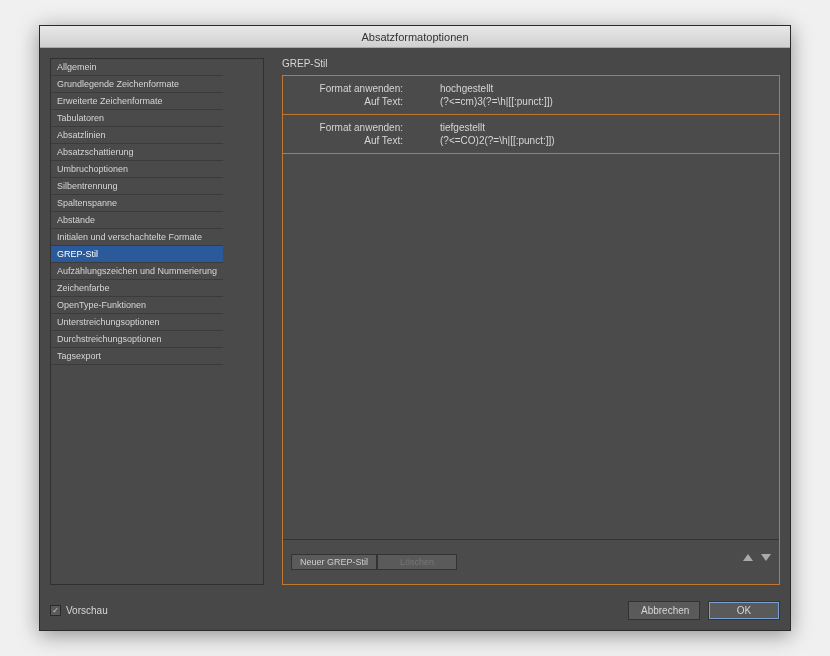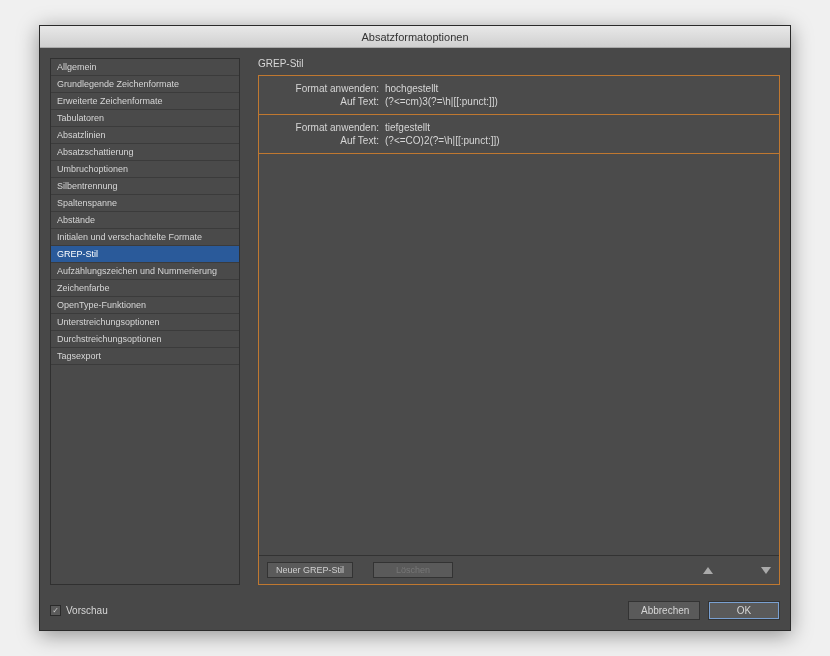--- a/index.html
+++ b/index.html
@@ -41,26 +41,26 @@
       flex-direction: column;
       padding: 10px;
       gap: 10px;
     }
     .main-row {
       flex: 1;
       display: flex;
       gap: 18px;
     }
     .sidebar {
-      width: 190px;
+      width: 214px;
       background: #4a4a4a;
       border: 1px solid #303030;
       overflow: hidden;
       display: flex;
-      flex-direction: column;
+      flex-direction: row;
     }
     .sidebar-item {
       font-size: 9px;
       color: #d6d6d6;
       padding: 3px 6px;
       border-bottom: 1px solid #3b3b3b;
       cursor: pointer;
       white-space: nowrap;
       overflow: hidden;
       text-overflow: ellipsis;
@@ -137,26 +137,27 @@
     }
     .grep-label {
       width: 120px;
       text-align: right;
       font-size: 10px;
       color: #d6d6d6;
     }
     .grep-value {
       font-size: 10px;
       color: #d6d6d6;
+      margin-left: 31px;
     }
     .grep-footer {
       display: flex;
-      align-items: center;
-      gap: 20px;
-      padding: 6px 8px;
+      align-items: flex-start;
+      gap: 0;
+      padding: 14px 8px;
       border-top: 1px solid #333;
       background: #4b4b4b;
     }
     .btn-small {
       background: #5a5a5a;
       border: 1px solid #333;
       color: #d0d0d0;
       font-size: 9px;
       padding: 2px 8px;
       cursor: pointer;

